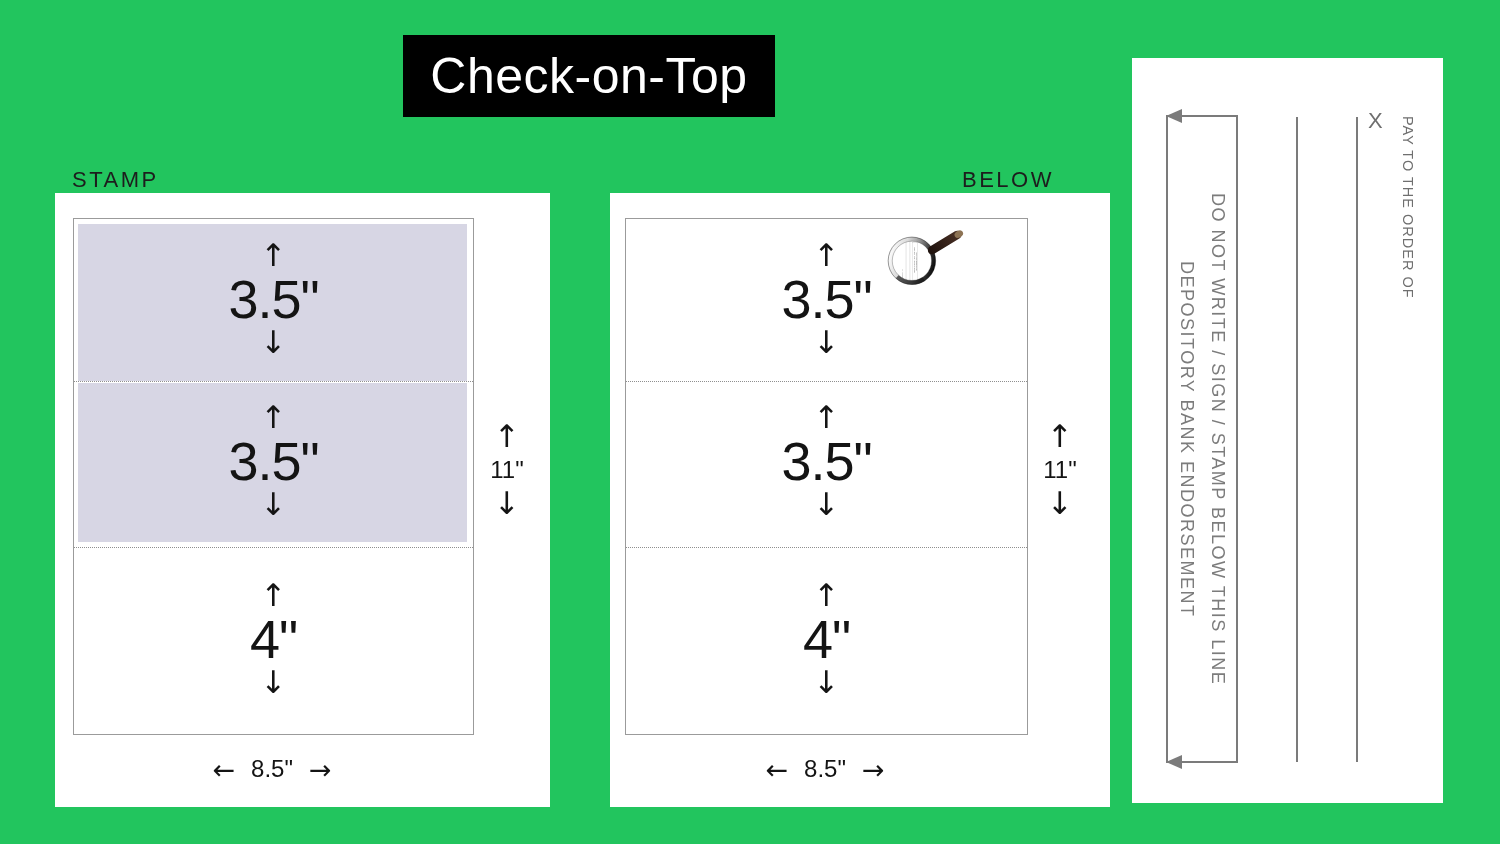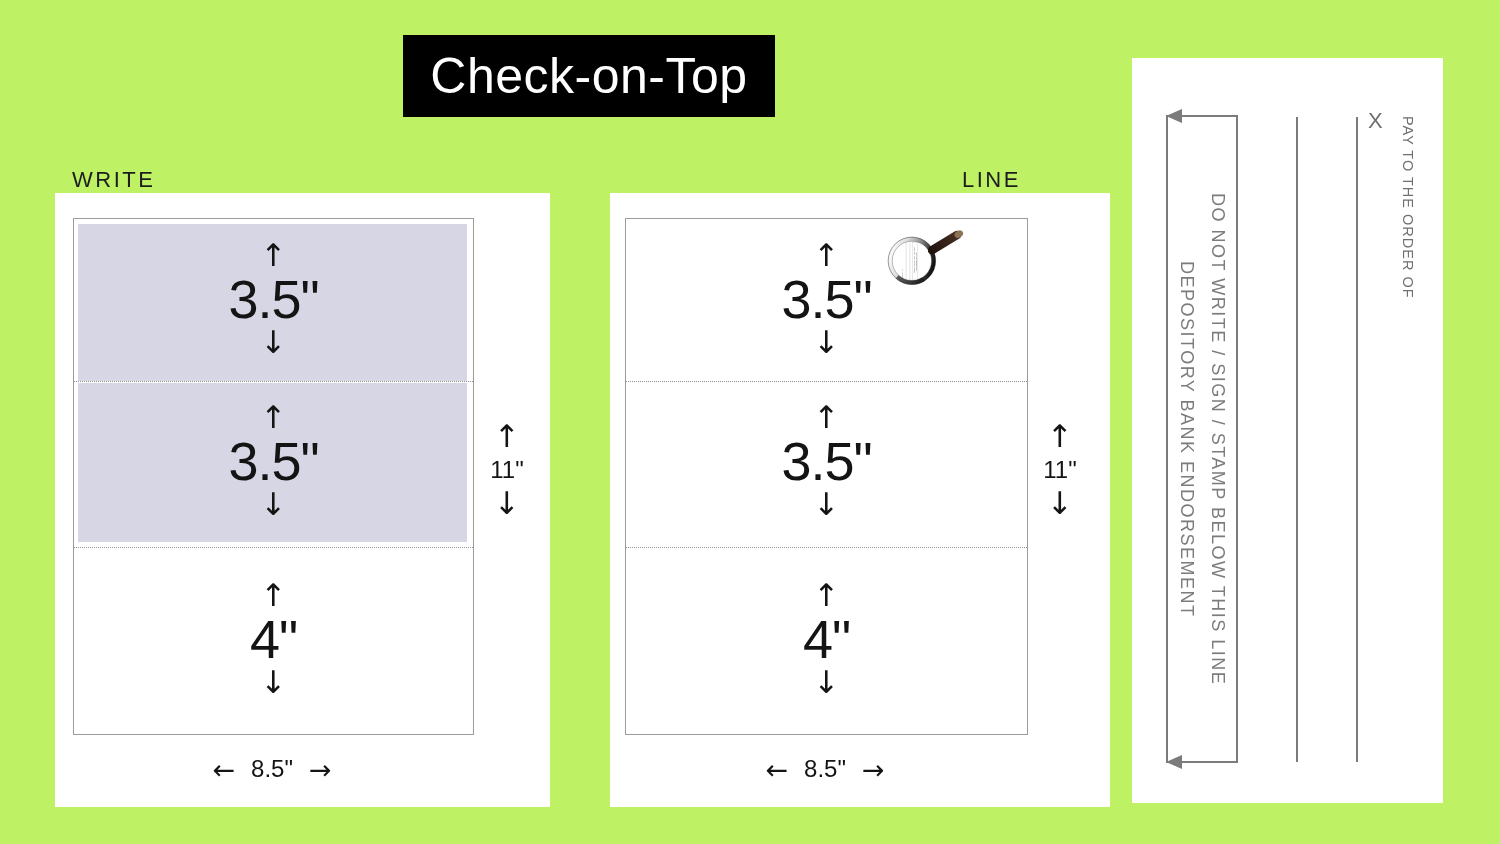--- a/index.html
+++ b/index.html
@@ -1,18 +1,18 @@
 <!DOCTYPE html>
 <html><head>
 <meta charset="utf-8">
 <style>
   html,body{margin:0;padding:0;}
   #canvas{
     position:relative;width:1500px;height:844px;overflow:hidden;
-    background:#bef264;
+    background:#22c55e;
     font-family:"Liberation Sans",sans-serif;color:#161616;
   }
   .abs{position:absolute;}
   .title-box{
     position:absolute;left:403px;top:35px;width:372px;height:82px;
     background:#000;display:flex;align-items:center;justify-content:center;
   }
   .title-text{color:#fff;font-size:50px;font-weight:500;letter-spacing:.5px;}
   .subtitle{
     position:absolute;left:403px;top:124px;width:372px;text-align:center;
@@ -62,22 +62,22 @@
 </style>
 </head>
 <body>
 
 <div id="canvas">
 
   <div class="title-box">
     <span class="title-text">Check-on-Top</span>
   </div>
 
-  <div class="side-label" style="left:72px;">WRITE</div>
-  <div class="side-label" style="left:962px;">LINE</div>
+  <div class="side-label" style="left:72px;">STAMP</div>
+  <div class="side-label" style="left:962px;">BELOW</div>
 
   <div class="panel" style="left:55px;top:193px;width:495px;height:614px;">
     <div class="sheet" style="left:18px;top:25px;width:399px;height:515px;">
       <div class="shade" style="top:5px;height:157px;"></div>
       <div class="shade" style="top:164px;height:159px;"></div>
       <div class="cut" style="top:162px;"></div>
       <div class="cut" style="top:328px;"></div>
 
       <div class="sec-label" style="top:24px;">
         <span class="v-arrow">↑</span>

